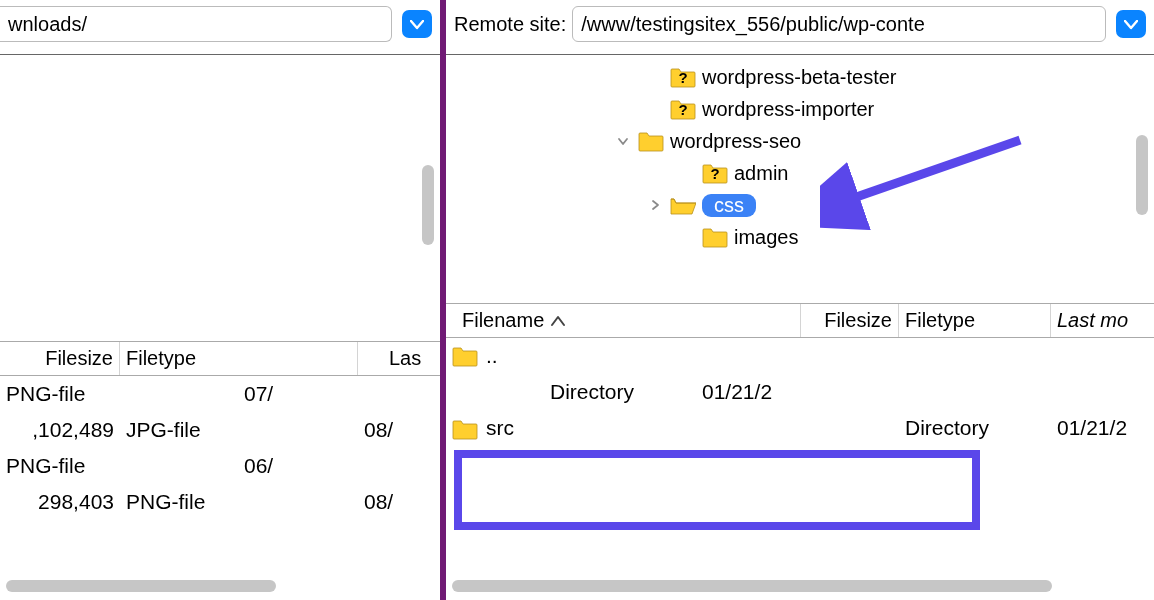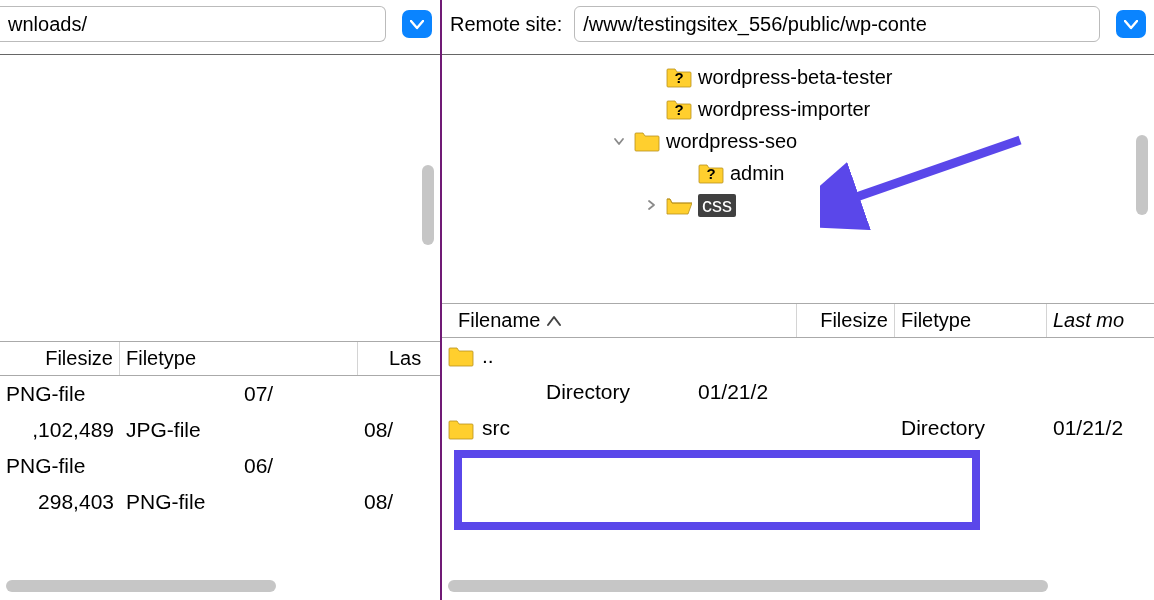--- a/index.html
+++ b/index.html
@@ -18,29 +18,29 @@
   width: 100%;
   height: 100%;
 }
 .pane {
   display: flex;
   flex-direction: column;
   height: 100%;
   overflow: hidden;
 }
 .pane.left { width: 440px; }
-.pane.right { flex: 1; border-left: 2px solid #701a75; }
+.pane.right { flex: 1; border-left: 6px solid #701a75; }
 
 
 .sitebar {
   display: flex;
   align-items: center;
   padding: 6px 8px 12px 8px;
   border-bottom: 1px solid #666;
-  gap: 12px;
+  gap: 6px;
 }
 .sitebar-label { font-size: 20px; white-space: nowrap; }
 .path-field {
   flex: 1;
   border: 1px solid #bbb;
   border-radius: 6px;
   height: 36px;
   display: flex;
   align-items: center;
   padding: 0 8px;
@@ -95,23 +95,23 @@
 }
 .folder-icon {
   width: 26px;
   height: 22px;
   display: inline-flex;
   align-items: center;
   justify-content: center;
 }
 .label { white-space: nowrap; }
 .label.selected {
-  background: #404040;
-  border-radius: 2px;
-  padding: 0 4px;
+  background: #3b82f6;
+  border-radius: 9px;
+  padding: 0 12px;
   color: #fff;
   font-weight: 500;
 }
 .right .tree-area .scrollbar-pill {
   position: absolute;
   right: 6px;
   top: 80px;
   width: 12px;
   height: 80px;
   background: #c6c6c6;
@@ -341,20 +341,29 @@
                 <path d="M4 2 L9 6 L4 10" stroke="#8a8a8a" stroke-width="1.8" fill="none" stroke-linecap="round" stroke-linejoin="round"></path>
               </svg>
             </span>
             <span class="folder-icon">
               <svg width="26" height="22" viewBox="0 0 26 22">
                 <path d="M1 5 L1 20 L22 20 L26 9 L6 9 L4 5 Z" fill="#ffcf2e" stroke="#b8911c" stroke-width="0.8"></path>
                 <path d="M1 5 L4 5 L6 9 L26 9" fill="none" stroke="#b8911c" stroke-width="0.8"></path>
               </svg>
             </span>
             <span class="label selected">css</span>
+          </div>
+          <div class="tree-row" style="padding-left: 232px;">
+            <span class="expander"></span>
+            <span class="folder-icon">
+              <svg width="26" height="22" viewBox="0 0 26 22">
+                <path d="M1 5 L1 20 Q1 21 2 21 L24 21 Q25 21 25 20 L25 7 Q25 6 24 6 L11 6 L9 3 L2 3 Q1 3 1 4 Z" fill="#ffcf2e" stroke="#b8911c" stroke-width="0.8"></path>
+              </svg>
+            </span>
+            <span class="label">images</span>
           </div>
         </div>
       <div class="scrollbar-pill"></div>
     </div>
 
     <div class="list-area">
       <div class="list-header">
         <div class="col" style="width:355px;">
           <span style="margin-left:10px;">Filename</span>
           <span class="sort-ind">

